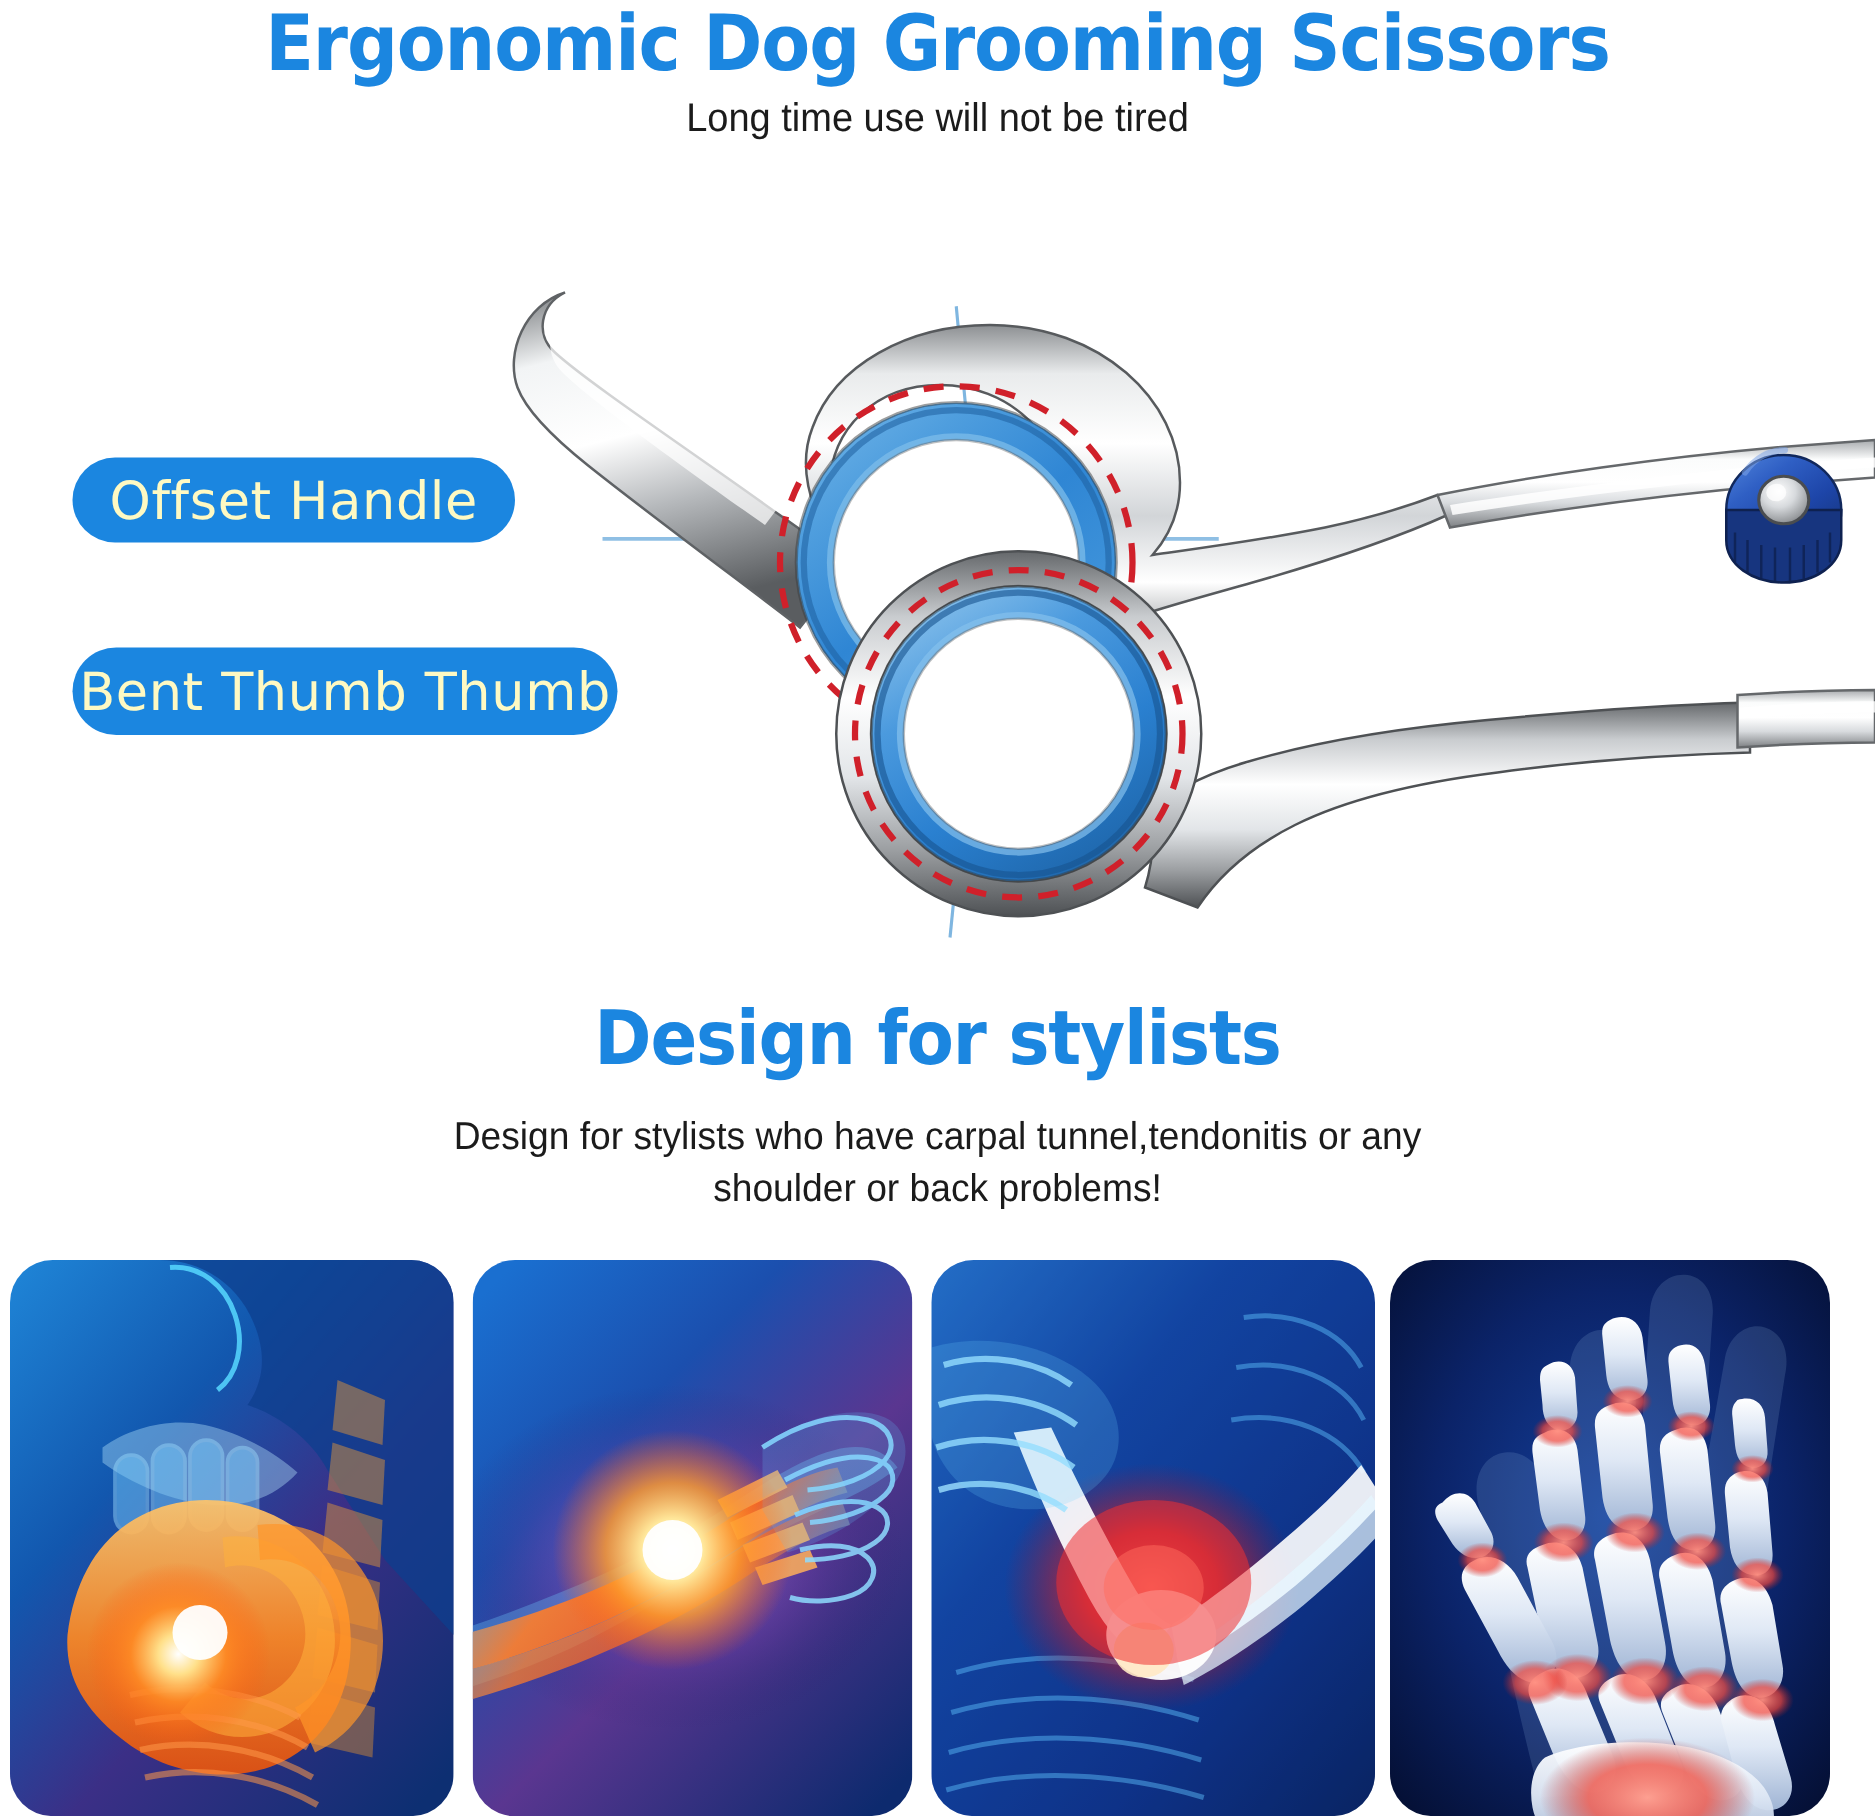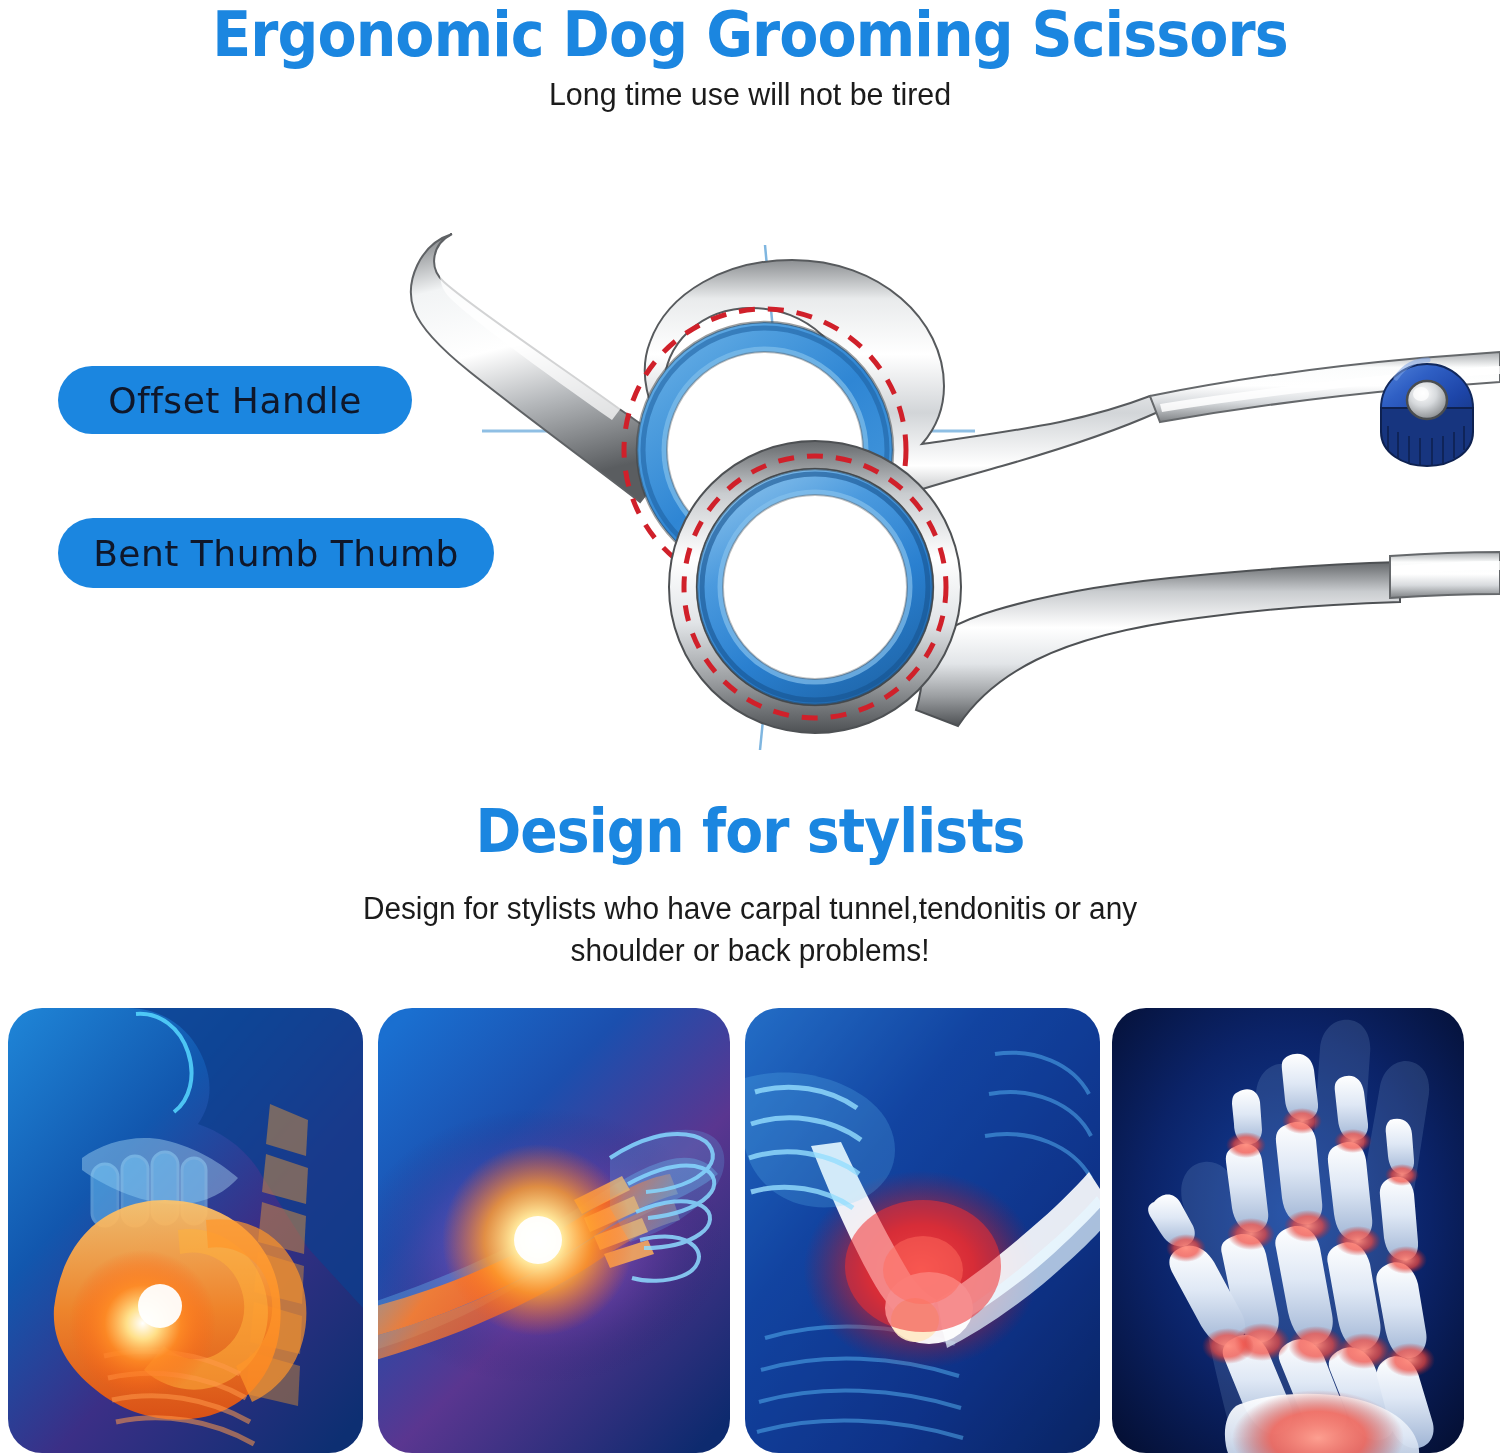--- a/index.html
+++ b/index.html
@@ -51,23 +51,23 @@
     font-size:31px;line-height:42px;
     color:#1b1b1b;
     transform:scaleX(0.96);
   }
 
   
   .pill{
     position:absolute;
     background:#1b86e0;
     border-radius:999px;
-    color:#0f172a;
+    color:#fef9c3;
     font-family:"DejaVu Sans",sans-serif;
-    font-size:36px;
+    font-size:42px;
     font-weight:normal;
     display:flex;align-items:center;justify-content:center;
     white-space:nowrap;
     letter-spacing:0.5px;
   }
   #pill-offset{left:58px;top:366px;width:354px;height:68px;}
   #pill-thumb{left:58px;top:518px;width:436px;height:70px;}
 
   
   .scissors{position:absolute;left:0;top:150px;width:1500px;height:620px;}

